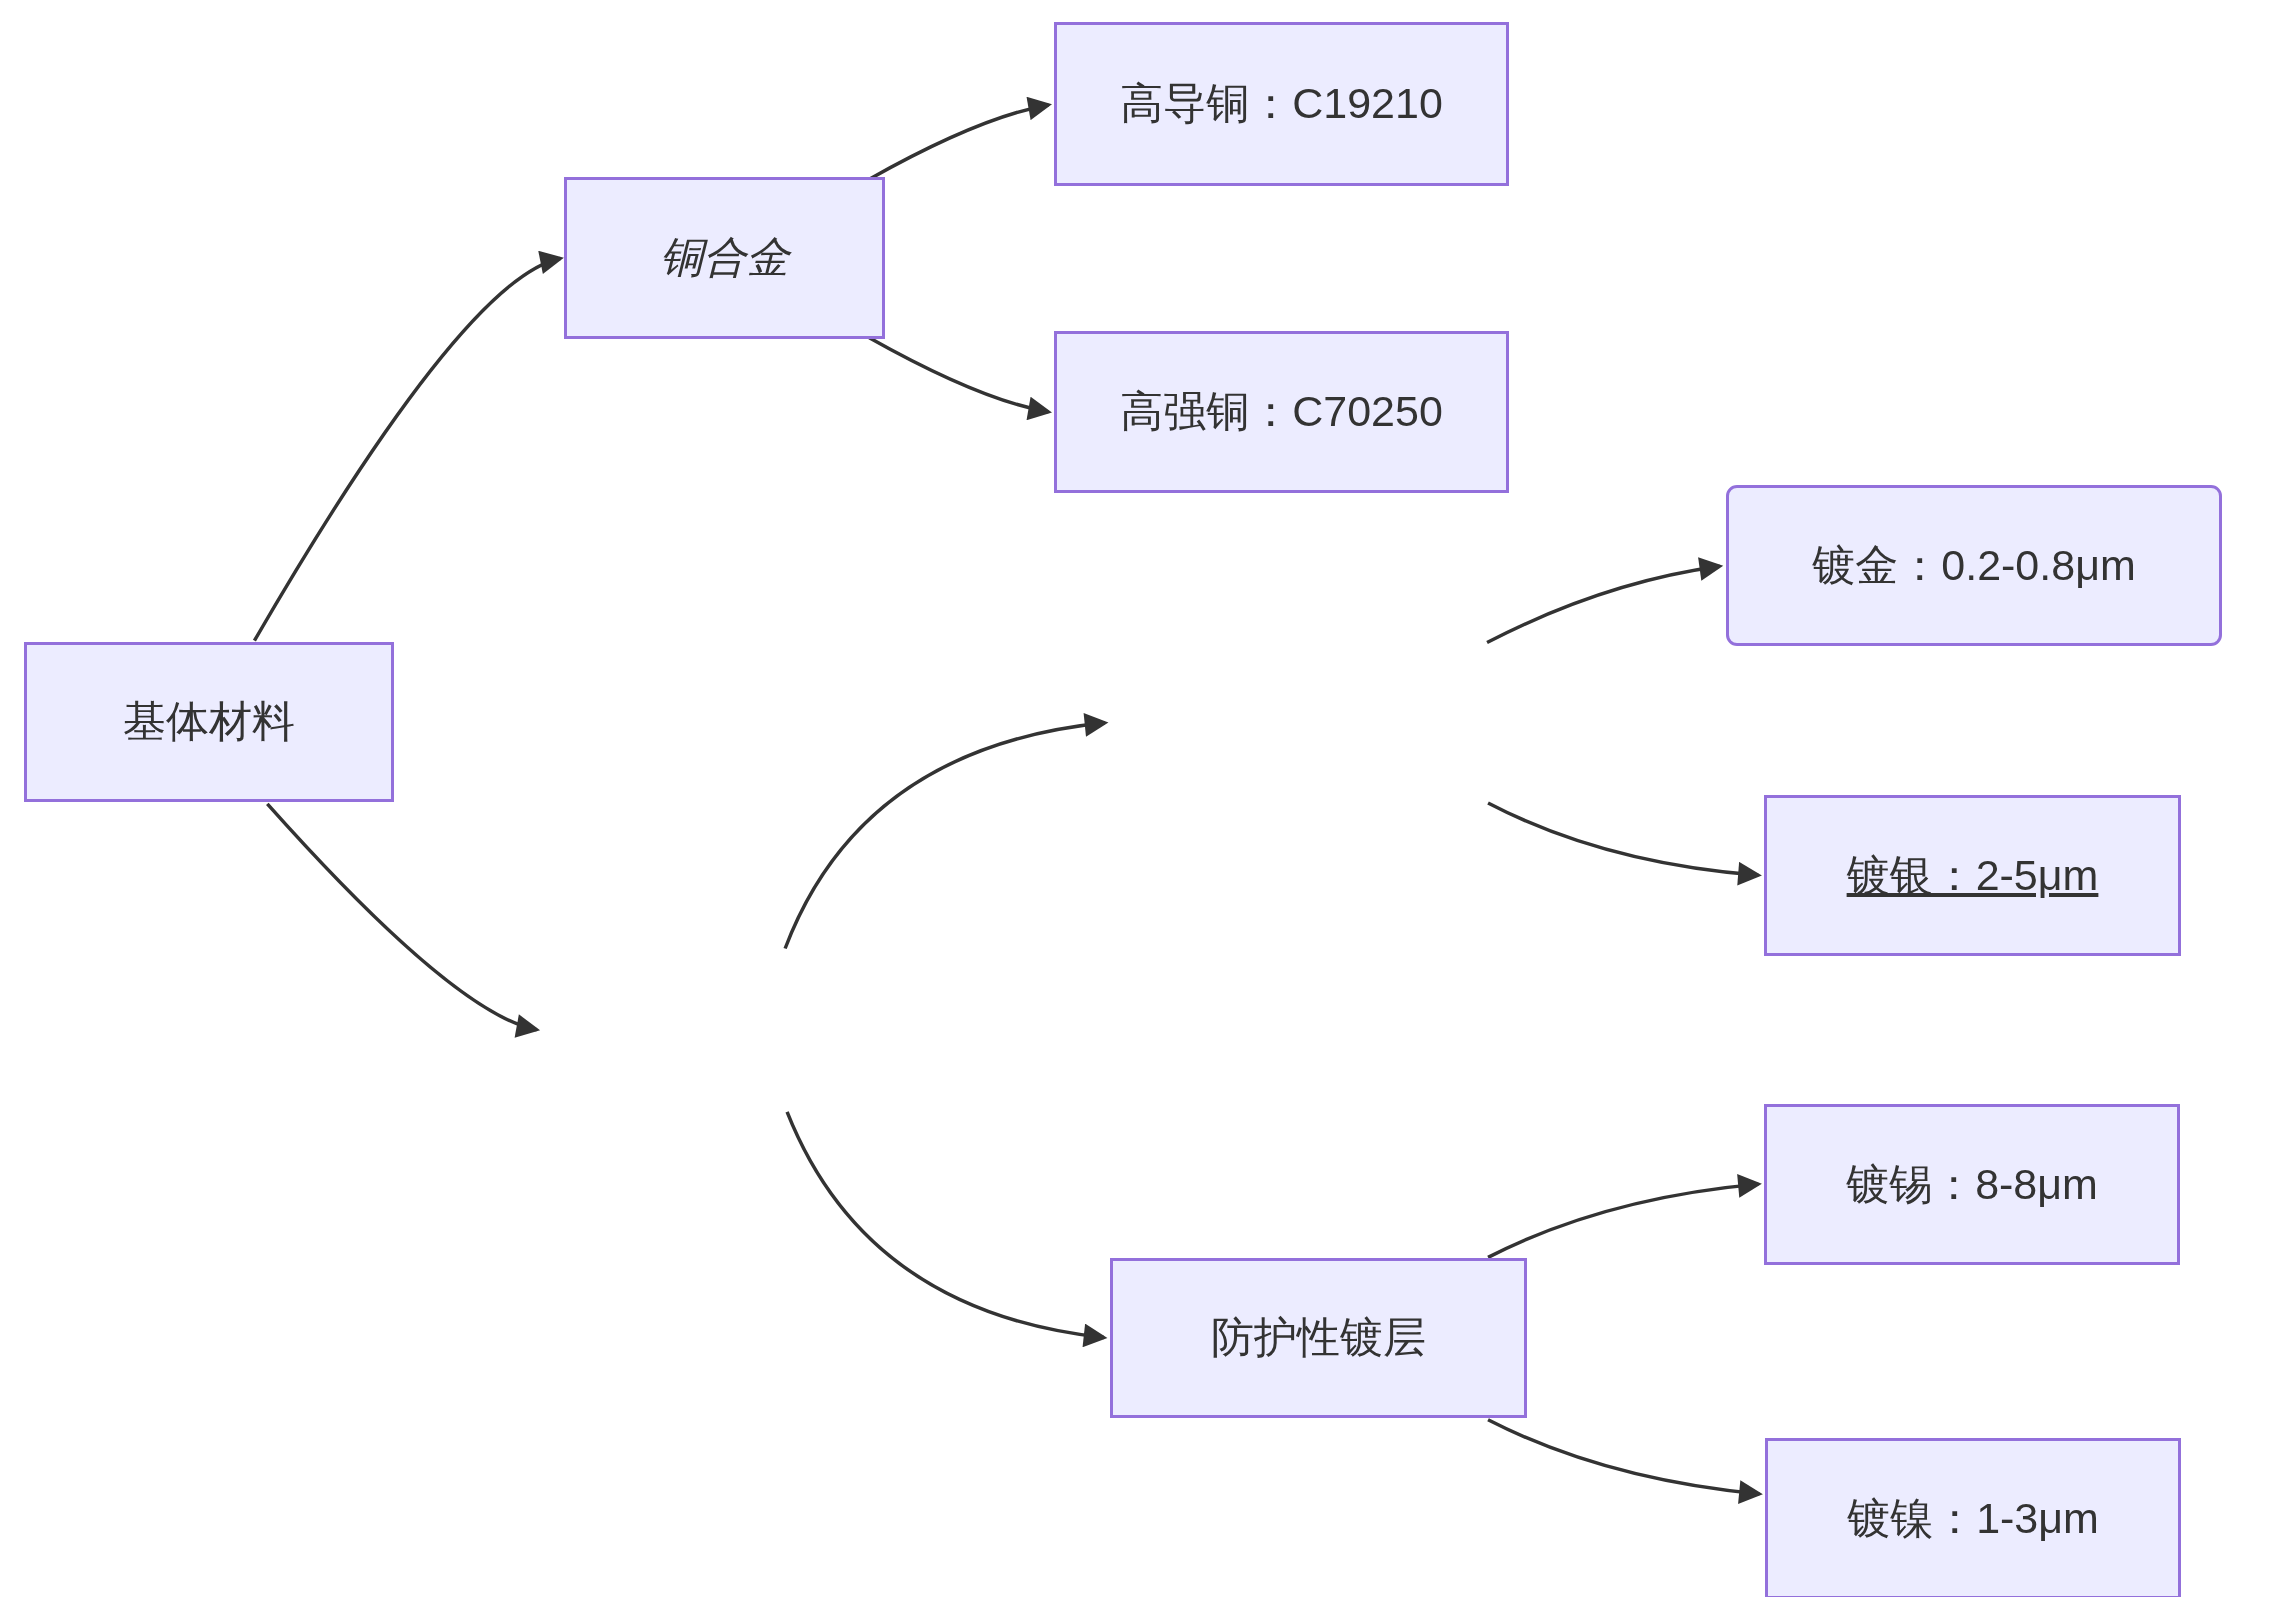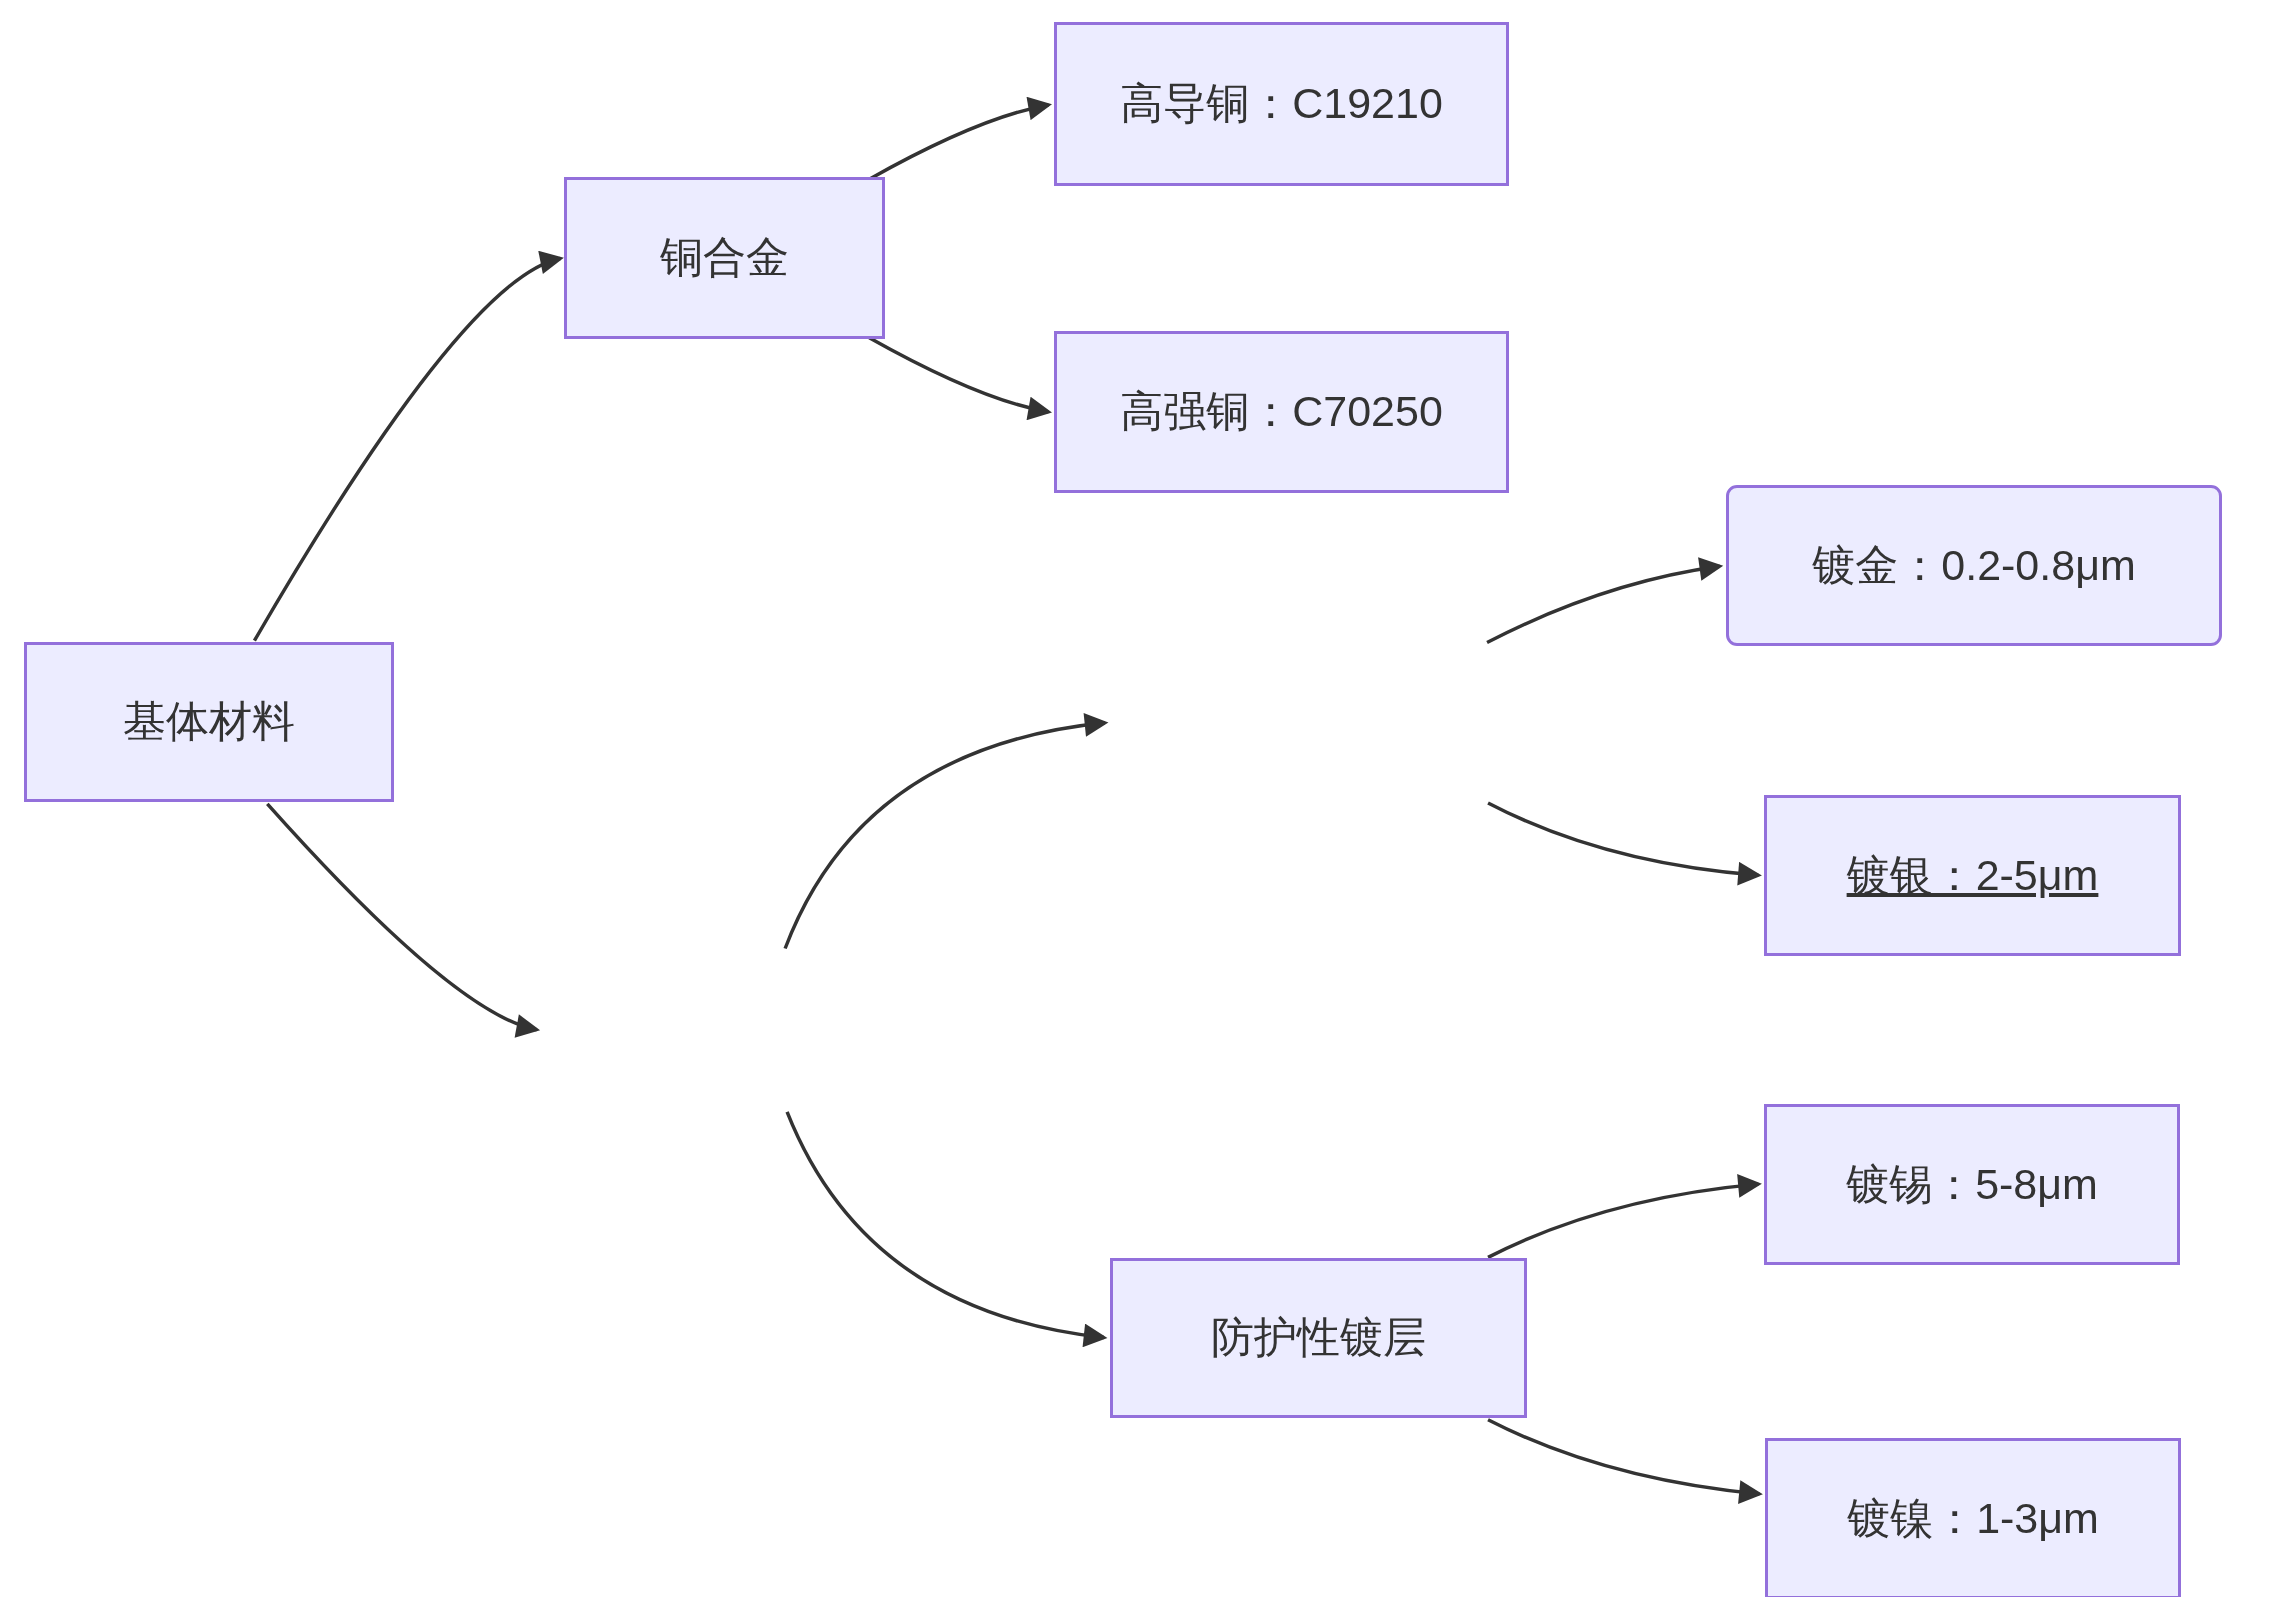--- a/index.html
+++ b/index.html
@@ -34,21 +34,21 @@
     color: #333333;
     font-size: 43px;
     display: flex;
     align-items: center;
     justify-content: center;
     text-align: right;
     white-space: nowrap;
   }
   
   .n-base       { left:  24px; top:  642px; width: 370px; height: 160px; }
-  .n-copper     { left: 564px; top:  177px; width: 321px; height: 162px; }
+  .n-copper     { left: 564px; top:  177px; width: 321px; height: 162px; font-style: italic; }
   .n-highcond   { left:1054px; top:   22px; width: 455px; height: 164px; }
   .n-highstr    { left:1054px; top:  331px; width: 455px; height: 162px; }
   .n-plating    { left: 542px; top:  949px; width: 367px; height: 161px; }
   .n-precious   { left:1111px; top:  642px; width: 416px; height: 160px; }
   .n-gold       { left:1726px; top:  485px; width: 496px; height: 161px; border-radius: 11px; }
   .n-silver     { left:1764px; top:  795px; width: 417px; height: 161px; text-decoration: underline; }
   .n-protect    { left:1110px; top: 1258px; width: 417px; height: 160px; }
   .n-tin        { left:1764px; top: 1104px; width: 416px; height: 161px; }
   .n-nickel     { left:1765px; top: 1414px; width: 416px; height: 161px; margin-top: 24px; }
 </style>
@@ -84,18 +84,18 @@
   <div class="node n-highstr">高强铜：C70250</div>
 
 
 
   <div class="node n-gold">镀金：0.2-0.8μm</div>
 
   <div class="node n-silver">镀银：2-5μm</div>
 
   <div class="node n-protect">防护性镀层</div>
 
-  <div class="node n-tin">镀锡：5-8μm</div>
+  <div class="node n-tin">镀锡：8-8μm</div>
 
   <div class="node n-nickel">镀镍：1-3μm</div>
 
 </div>
 
 
 </body></html>

